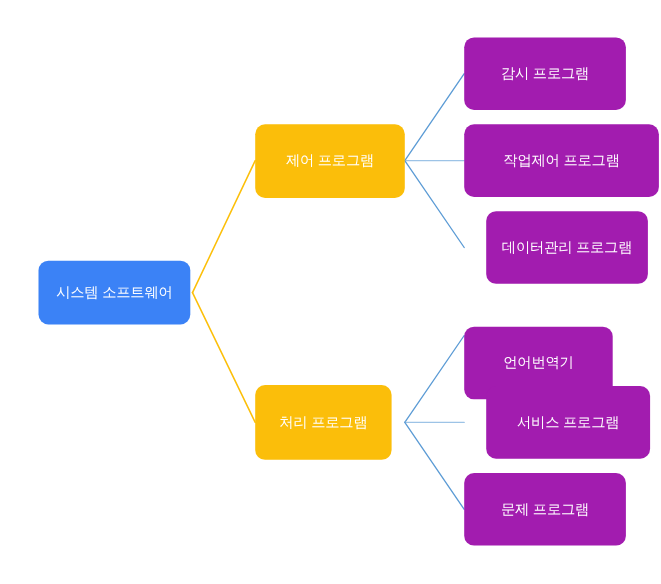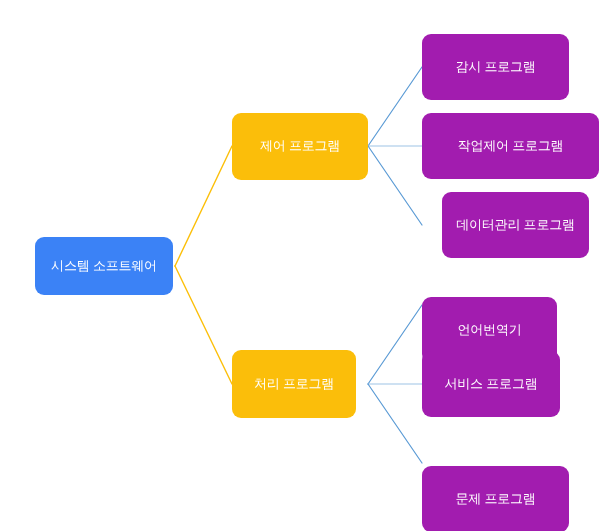--- a/index.html
+++ b/index.html
@@ -87,21 +87,21 @@
       </div>
       <div class="node node-leaf" style="left: 422px; top: 192px; width: 147px; height: 66px; margin-left: 20px;">
         <span class="node-label">데이터관리 프로그램</span>
       </div>
       <div class="node node-branch" style="left: 232px; top: 350px; width: 124px; height: 68px;">
         <span class="node-label">처리 프로그램</span>
       </div>
       <div class="node node-leaf" style="left: 422px; top: 272px; width: 135px; height: 66px; margin-top: 25px;">
         <span class="node-label">언어번역기</span>
       </div>
-      <div class="node node-leaf" style="left: 422px; top: 351px; width: 138px; height: 66px;">
+      <div class="node node-leaf" style="left: 442px; top: 351px; width: 149px; height: 66px;">
         <span class="node-label">서비스 프로그램</span>
       </div>
-      <div class="node node-leaf" style="left: 422px; top: 430px; width: 147px; height: 66px; margin-top: 36px;">
+      <div class="node node-leaf" style="left: 422px; top: 430px; width: 147px; height: 66px;">
         <span class="node-label">문제 프로그램</span>
       </div>
     </div>
 
 </div>
 
 </body></html>

